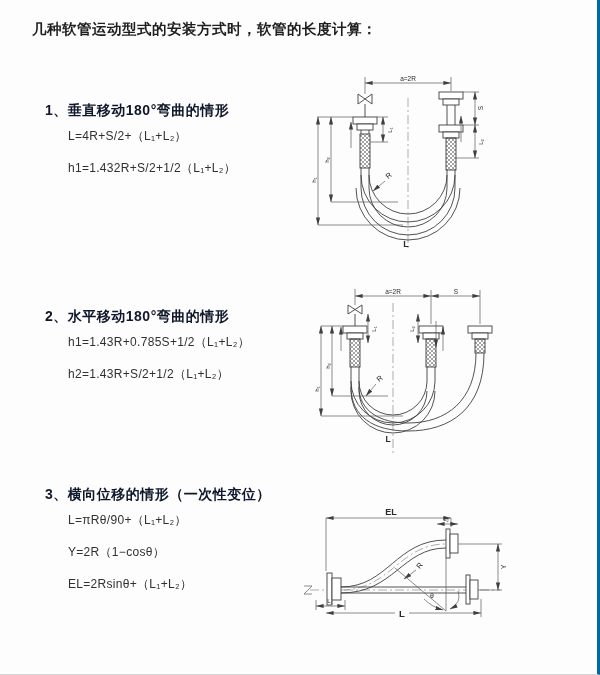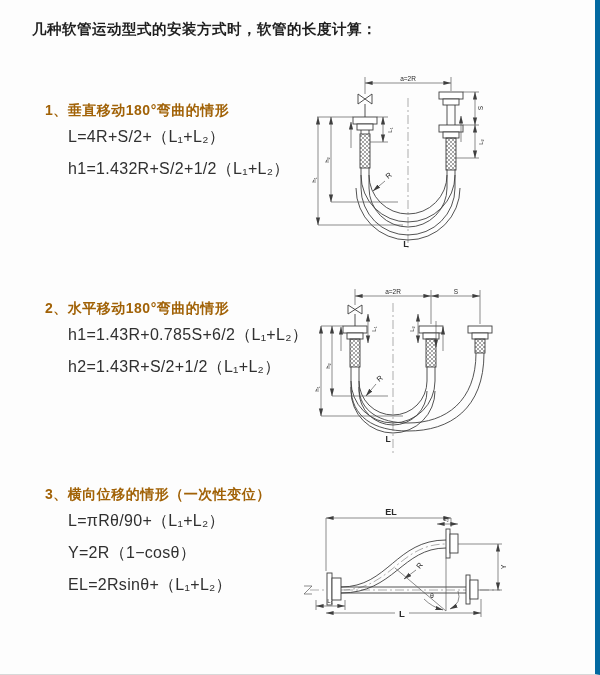--- a/index.html
+++ b/index.html
@@ -4,36 +4,36 @@
 <style>
   * { box-sizing: border-box; }
   html,body { margin:0; padding:0; }
   body {
     width:600px; height:675px; background:#ffffff;
     font-family:"Liberation Sans","DejaVu Sans",sans-serif;
     color:#2a2a2a; overflow:hidden; position:relative;
   }
   .page {
     position:absolute; inset:0; background:#fdfdfd;
-    border-right:5px solid #0369a1; border-bottom:1px solid #d8d8d8;
+    border-right:3px solid #0369a1; border-bottom:1px solid #d8d8d8;
   }
   .title {
     position:absolute; left:32px; top:20px; margin:0;
     font-size:14.5px; font-weight:bold; letter-spacing:.5px; color:#1f1f1f;
   }
   .case { position:absolute; }
   .case h2 {
-    margin:0 0 7px 0; font-size:14px; font-weight:bold; letter-spacing:.5px; color:#a16207;
+    margin:0 0 7px 0; font-size:14px; font-weight:bold; letter-spacing:.5px; color:#0f172a;
   }
   .case p.f {
-    margin:0 0 13px 0; padding-left:23px; font-size:16px; line-height:19px;
+    margin:0 0 13px 0; padding-left:23px; font-size:12px; line-height:19px;
     letter-spacing:.3px; color:#303030; white-space:nowrap;
   }
   .case1 { left:45px; top:102px; }
-  .case2 { left:45px; top:300px; }
+  .case2 { left:45px; top:308px; }
   .case3 { left:45px; top:486px; }
   .diag { position:absolute; }
   .d1 { left:303px; top:70px; }
   .d2 { left:298px; top:281px; }
   .d3 { left:296px; top:503px; }
   svg { display:block; }
   svg text { font-family:"Liberation Sans","DejaVu Sans",sans-serif; fill:#2a2a2a; }
   .ln   { stroke:#3f3f3f; stroke-width:0.9; fill:none; }
   .thin { stroke:#5a5a5a; stroke-width:0.7; fill:none; }
   .cl   { stroke:#8a8a8a; stroke-width:0.7; fill:none; stroke-dasharray:9 3 2 3; }
@@ -151,21 +151,21 @@
         <line class="thin" x1="82" y1="111" x2="70" y2="121" marker-end="url(#ar1)"></line>
         <text x="86" y="108" font-size="7.5" text-anchor="middle" transform="rotate(-40 86 106)">R</text>
       </g>
 
       <text x="103" y="177" font-size="9" font-weight="bold" text-anchor="middle">L</text>
     </svg>
   </div>
 
   <section class="case case2">
     <h2>2、水平移动180°弯曲的情形</h2>
-    <p class="f">h1=1.43R+0.785S+6/2（L₁+L₂）</p>
+    <p class="f">h1=1.43R+0.785S+1/2（L₁+L₂）</p>
     <p class="f">h2=1.43R+S/2+1/2（L₁+L₂）</p>
   </section>
 
   <div class="diag d2">
     <svg width="302" height="177" viewBox="0 0 302 177">
       <defs>
         <marker id="ar2" markerWidth="8" markerHeight="6" refX="7.6" refY="2.5" orient="auto-start-reverse" markerUnits="userSpaceOnUse">
           <path d="M0,0.4 L8,2.5 L0,4.6 Z" fill="#3f3f3f"></path>
         </marker>
         <pattern id="hat2" width="4" height="4" patternUnits="userSpaceOnUse">

